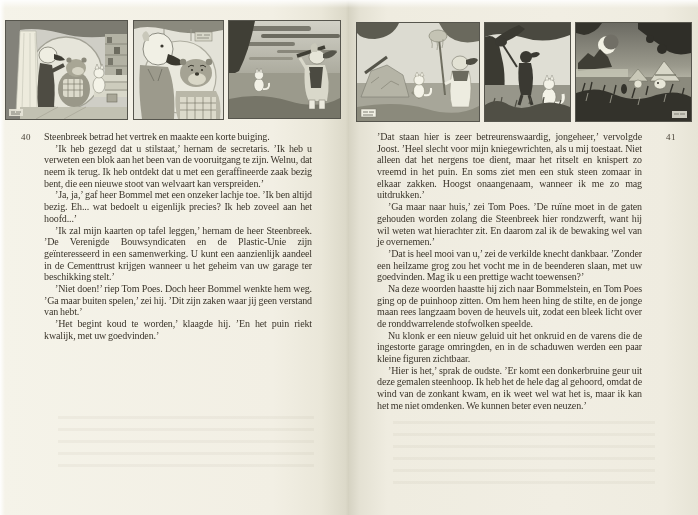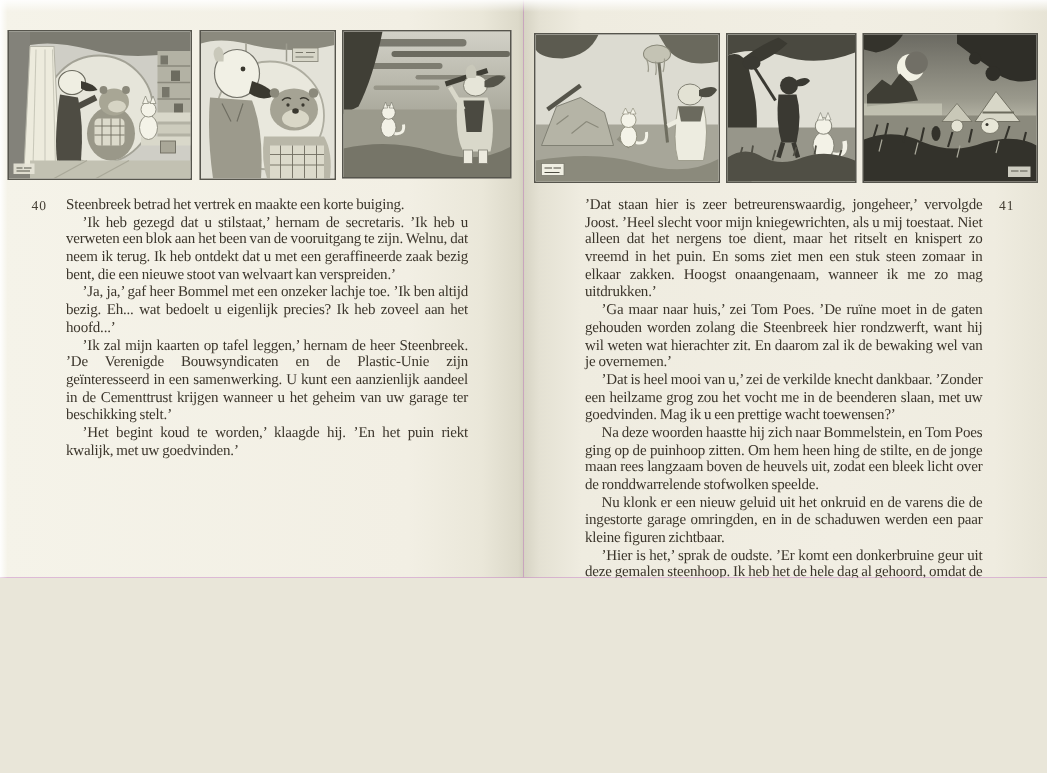--- a/index.html
+++ b/index.html
@@ -2,21 +2,21 @@
 <html><head>
 <meta charset="utf-8">
 <style>
   html,body{margin:0;padding:0;}
   body{
     width:698px;height:515px;
     background:#e9e6d9;
     font-family:"Liberation Serif","DejaVu Serif",serif;
     overflow:hidden;
   }
-  .spread{position:relative;width:698px;height:385px;background:#a21caf;overflow:hidden;}
+  .spread{position:relative;width:698px;height:515px;background:#eab308;overflow:hidden;}
   .page{position:absolute;top:0;height:515px;}
   .page-left{left:0;width:349px;
     background:linear-gradient(to right,#f5f3e9 0%,#f2efe4 78%,#eae7d9 92%,#dcd9c9 99%,#d3d0bf 100%);}
   .page-right{left:349px;width:349px;
     background:linear-gradient(to right,#d6d3c3 0%,#e4e1d3 3%,#efece0 11%,#f1eee3 60%,#efece0 90%,#e7e4d6 100%);}
   .edge-top{position:absolute;left:0;top:0;width:698px;height:8px;
     background:linear-gradient(to bottom,rgba(255,255,255,.9),rgba(255,255,255,0));pointer-events:none;}
   .edge-left{position:absolute;left:0;top:0;width:5px;height:515px;
     background:linear-gradient(to right,rgba(255,255,255,.95),rgba(255,255,255,0));pointer-events:none;}
 
@@ -28,21 +28,21 @@
   .pl2{left:128px;width:91px;height:100px;}
   .pl3{left:223px;width:113px;height:99px;}
   .pr1{left:0;width:124px;height:100px;}
   .pr2{left:128px;width:87px;height:100px;}
   .pr3{left:219px;width:117px;height:100px;}
 
   .textblock{position:absolute;top:131px;color:#3b352b;
     font-size:10px;line-height:11.68px;letter-spacing:-0.12px;word-spacing:-0.4px;
     text-align:justify;}
   .page-left  .textblock{left:44px;width:268px;}
-  .page-right .textblock{left:41px;width:265px;}
+  .page-right .textblock{left:28px;width:265px;}
   .textblock p{margin:0;text-indent:11px;}
   .textblock p.noindent{text-indent:0;}
 
   .pagenum{position:absolute;top:132px;font-size:9px;letter-spacing:.6px;color:#453f34;}
   .pagenum-left{left:21px;}
   .pagenum-right{left:317px;}
 
   .ghost{position:absolute;opacity:.5;filter:blur(.7px);pointer-events:none;
     background:repeating-linear-gradient(to bottom,
       rgba(122,112,88,.12) 0 3px, rgba(122,112,88,0) 3px 12px);}
@@ -162,20 +162,21 @@
       </svg>
     </div>
 
     <div class="pagenum pagenum-left">40</div>
 
     <div class="textblock">
       <p class="noindent">Steenbreek betrad het vertrek en maakte een korte buiging.</p>
       <p>’Ik heb gezegd dat u stilstaat,’ hernam de secretaris. ’Ik heb u verweten een blok aan het been van de vooruitgang te zijn. Welnu, dat neem ik terug. Ik heb ontdekt dat u met een geraffineerde zaak bezig bent, die een nieuwe stoot van welvaart kan verspreiden.’</p>
       <p>’Ja, ja,’ gaf heer Bommel met een onzeker lachje toe. ’Ik ben altijd bezig. Eh... wat bedoelt u eigenlijk precies? Ik heb zoveel aan het hoofd...’</p>
       <p>’Ik zal mijn kaarten op tafel leggen,’ hernam de heer Steenbreek. ’De Verenigde Bouwsyndicaten en de Plastic-Unie zijn geïnteresseerd in een samenwerking. U kunt een aanzienlijk aandeel in de Cementtrust krijgen wanneer u het geheim van uw garage ter beschikking stelt.’</p>
+      <p>’Niet doen!’ riep Tom Poes. Doch heer Bommel wenkte hem weg. ’Ga maar buiten spelen,’ zei hij. ’Dit zijn zaken waar jij geen verstand van hebt.’</p>
       <p>’Het begint koud te worden,’ klaagde hij. ’En het puin riekt kwalijk, met uw goedvinden.’</p>
     </div>
 
     <div class="ghost ghost-l"></div>
   </div>
 
   <div class="page page-right">
 
     <div class="panels">
 

